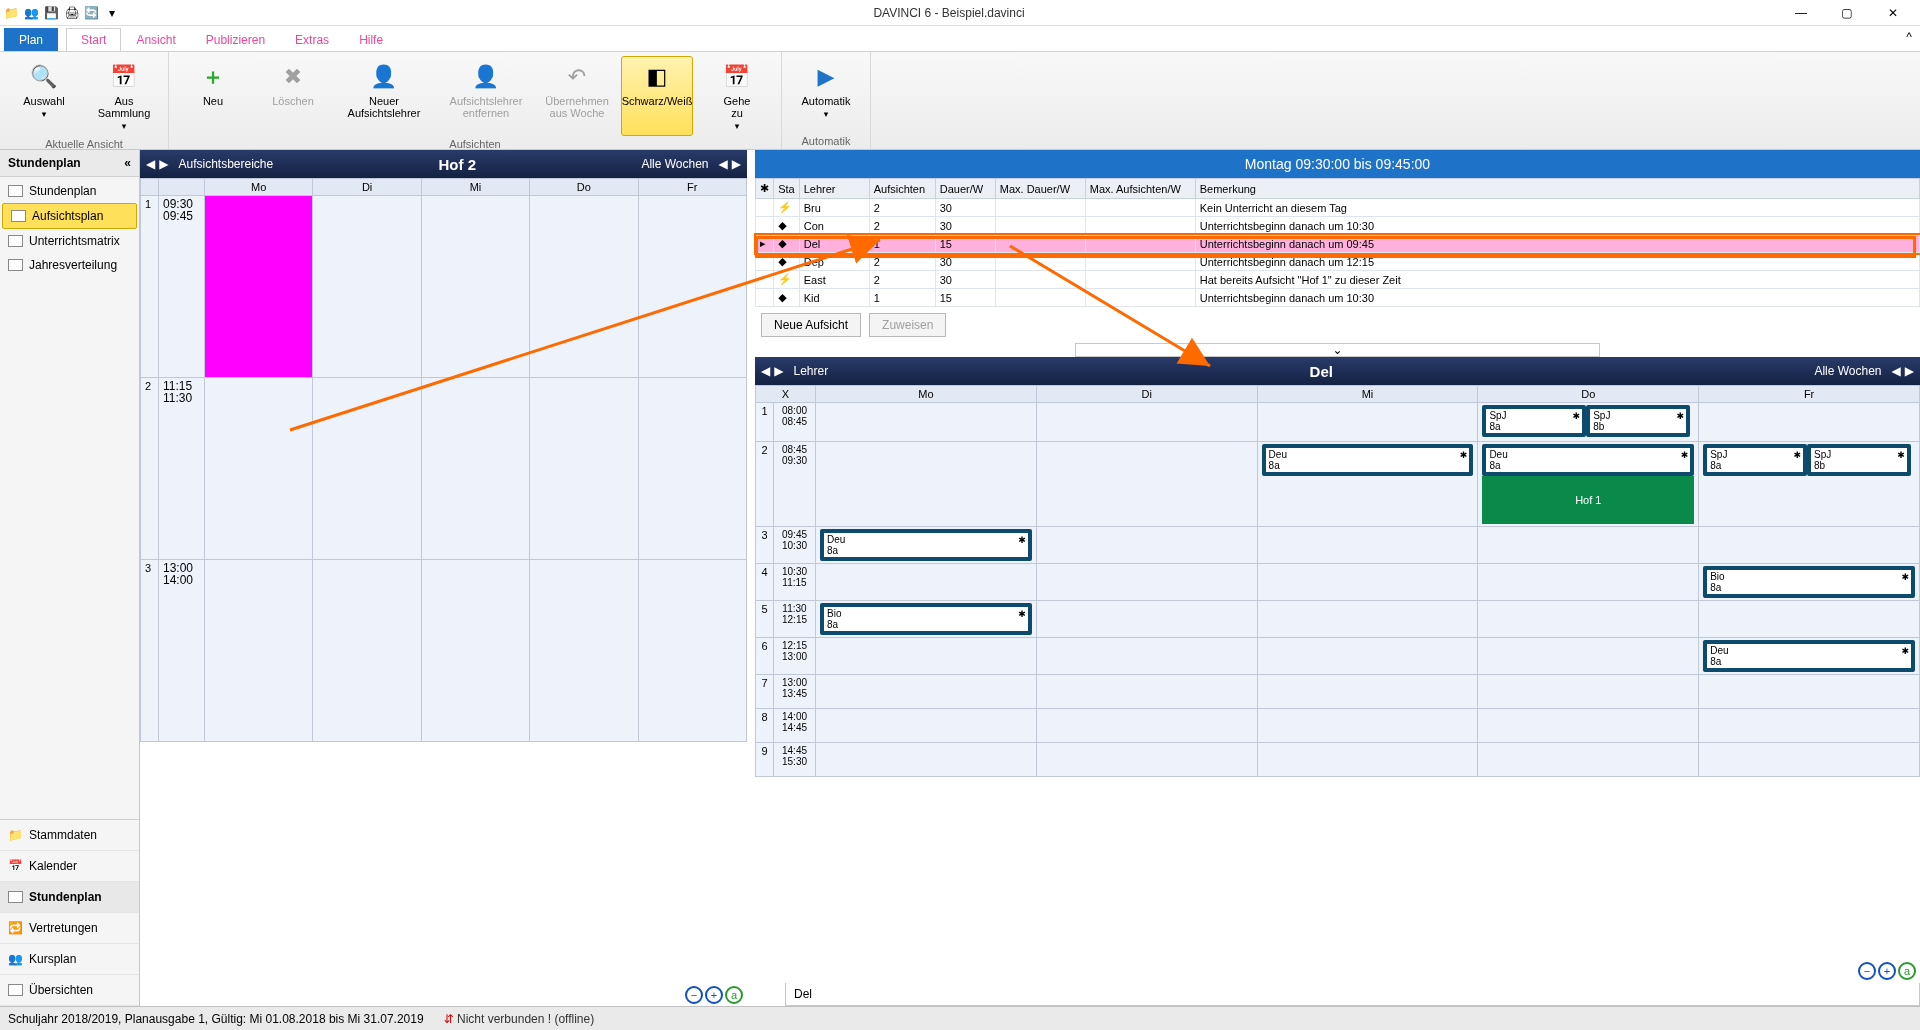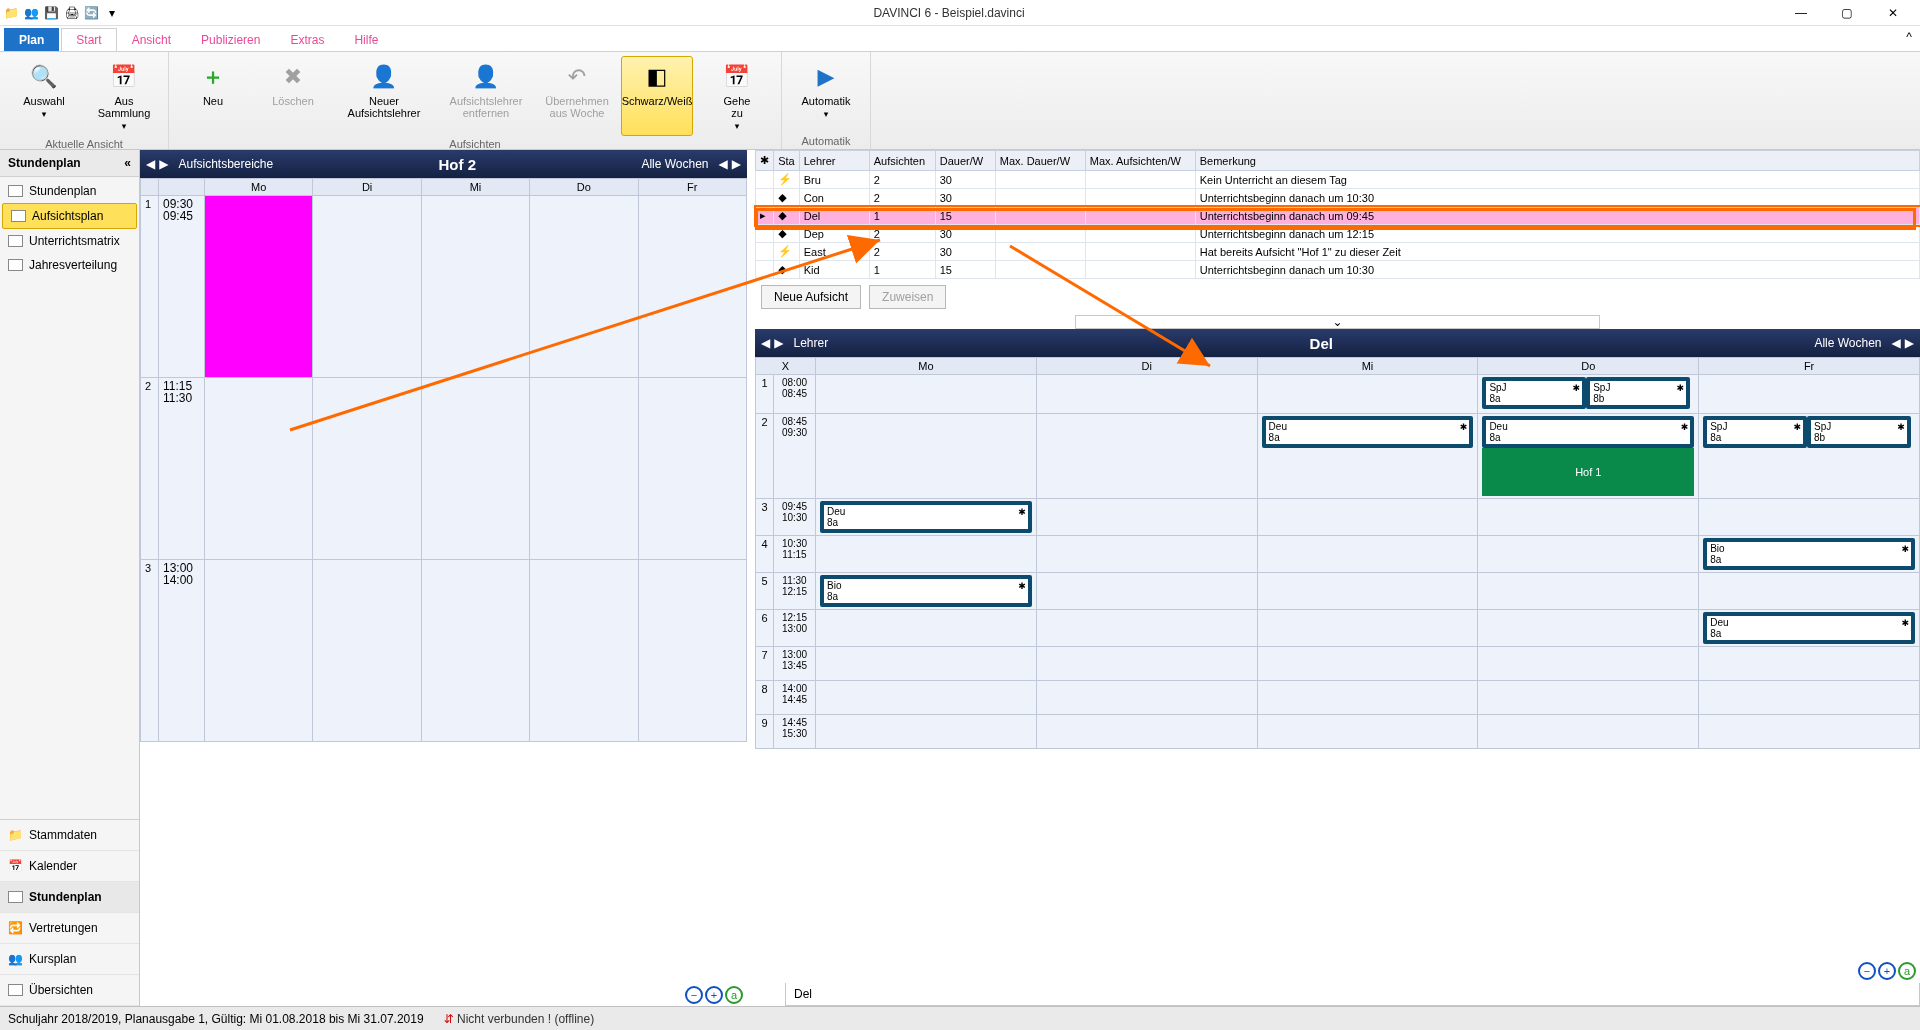--- a/index.html
+++ b/index.html
@@ -7,21 +7,21 @@
 
 .titlebar { height: 26px; background: #fff; display:flex; align-items:center; padding:0 4px; border-bottom:1px solid #e0e0e0;}
 .titlebar .qat { display:flex; gap:4px; align-items:center;}
 .titlebar .qat span { width:16px; height:16px; display:flex; align-items:center; justify-content:center; font-size:12px;}
 .titlebar .title { flex:1; text-align:center; color:#333;}
 .titlebar .winctl { display:flex; gap:0;}
 .titlebar .winctl div { width:46px; height:26px; display:flex; align-items:center; justify-content:center; cursor:pointer;}
 
 .ribbon-tabs { height:26px; display:flex; align-items:flex-end; background:#fff; border-bottom:1px solid #d0d0d0; padding-left:4px; position:relative;}
 .ribbon-tabs .tab { padding:4px 14px; cursor:pointer; color:#ec4899; border:1px solid transparent; border-bottom:none;}
-.ribbon-tabs .tab.plan { background:#1e73c8; color:#fff; margin-right:2px;font-weight:bold;}
+.ribbon-tabs .tab.plan { background:#1e73c8; color:#fff; margin-right:8px;}
 .ribbon-tabs .tab.active { background:#fff; border-color:#d0d0d0;}
 .ribbon-tabs .help-icon { position:absolute; right:8px; top:4px; cursor:pointer;}
 
 .ribbon { height:98px; background:linear-gradient(#f8f8f8,#ececec); border-bottom:1px solid #c8c8c8; display:flex;}
 .ribbon-group { border-right:1px solid #d8d8d8; padding:4px 8px 2px 8px; display:flex; flex-direction:column; align-items:center;}
 .ribbon-group .items { display:flex; gap:8px; flex:1;}
 .rbtn { display:flex; flex-direction:column; align-items:center; justify-content:flex-start; width:72px; padding:4px 2px; cursor:pointer; text-align:center; gap:2px; border:1px solid transparent; border-radius:3px;}
 .rbtn.wide { width:94px;}
 .rbtn.highlight { background:linear-gradient(#fff2b0,#ffe05a); border:1px solid #d4a800;}
 .rbtn .ico { width:32px; height:32px; display:flex; align-items:center; justify-content:center; font-size:22px;}
@@ -310,20 +310,21 @@
           </table>
       </div>
       <div class="zoomctrl">
         <span>−</span>
         <span>+</span>
         <span class="g">a</span>
       </div>
     </div>
 
     <div class="col right" style="position:relative;">
+      <div class="right-hdr">Montag 09:30:00 bis 09:45:00</div>
       <div class="tblwrap">
         <table class="teachertbl">
           <colgroup>
               <col style="width:18px">
               <col style="width:24px">
               <col style="width:70px">
               <col style="width:66px">
               <col style="width:60px">
               <col style="width:90px">
               <col style="width:110px">

